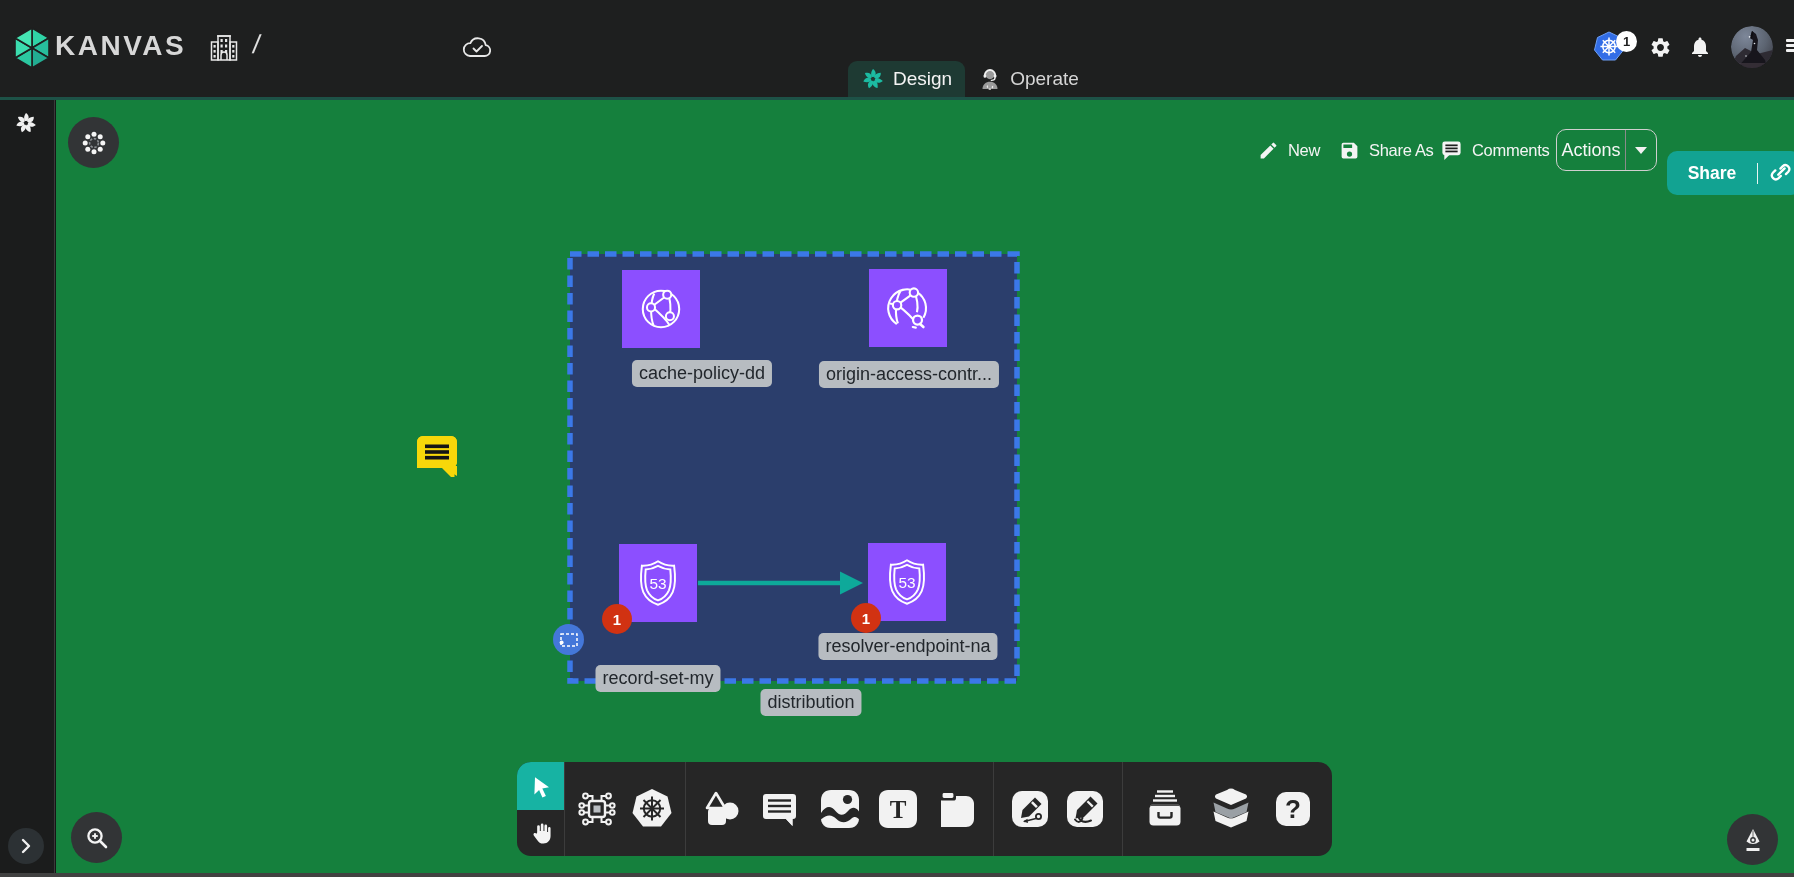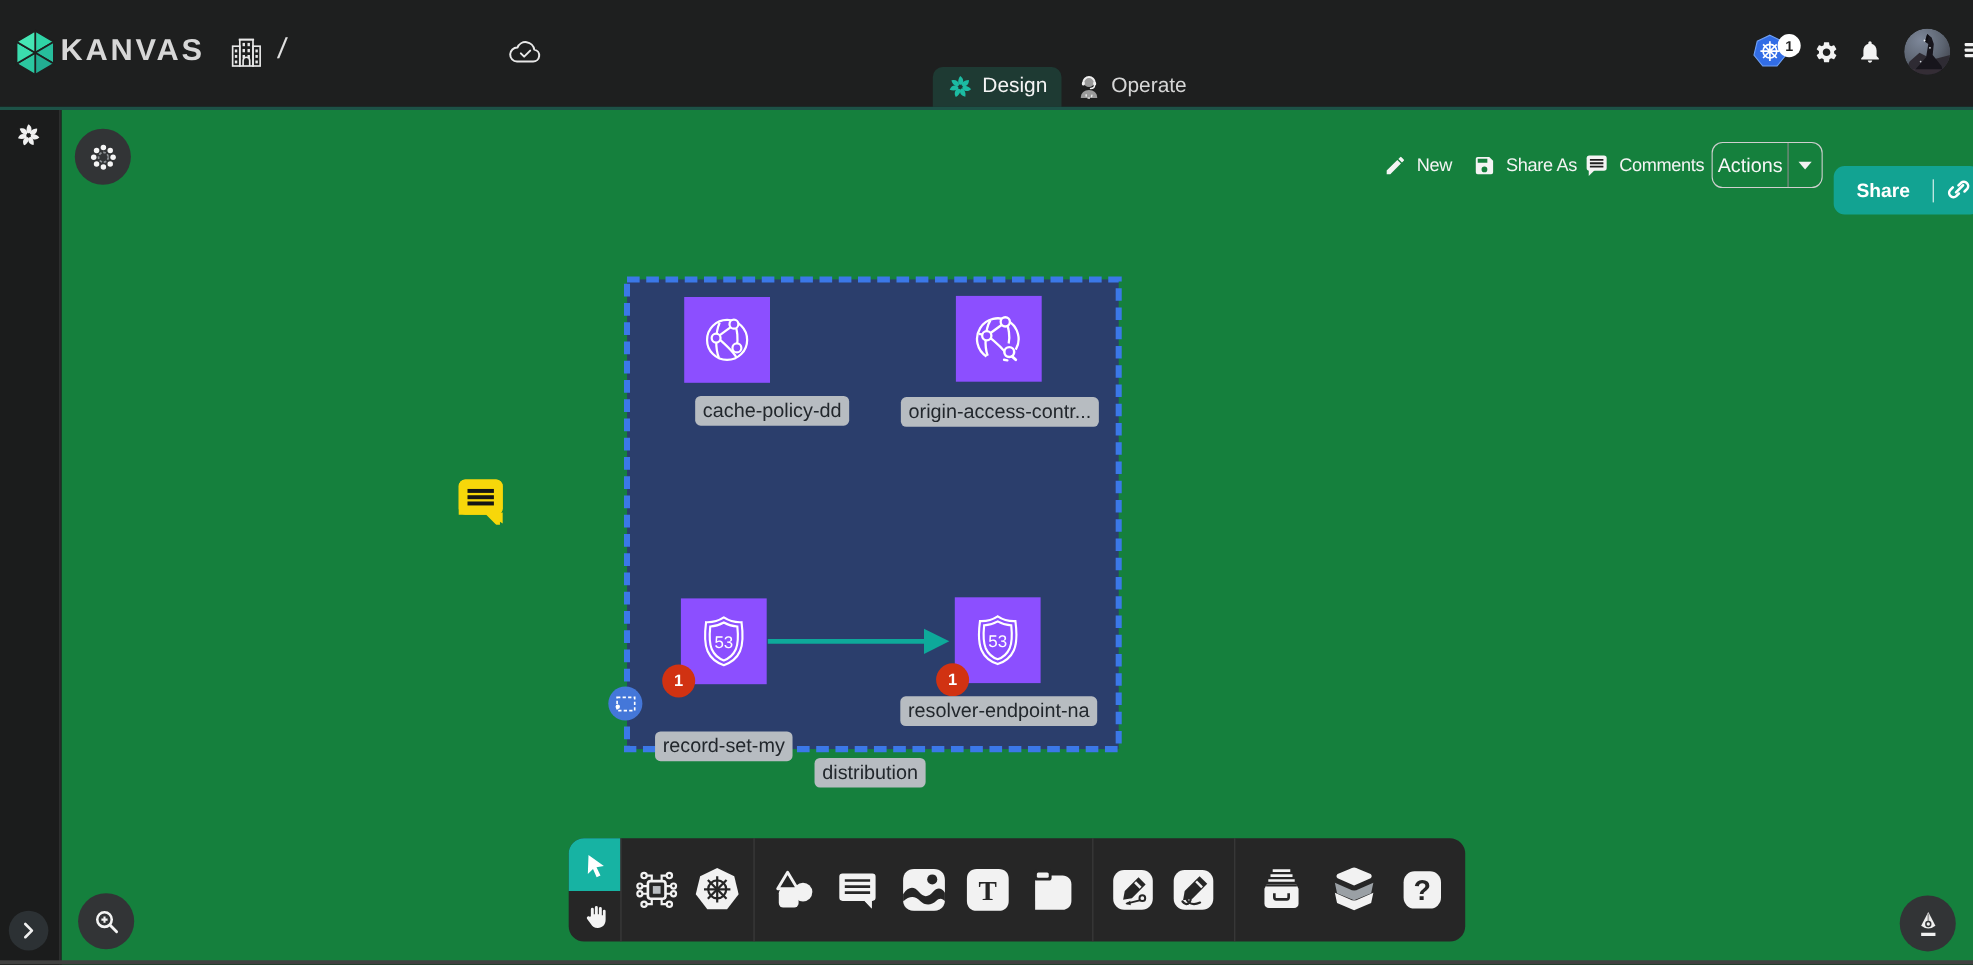--- a/index.html
+++ b/index.html
@@ -95,21 +95,21 @@
   .node-resolver { left:812px; top:443px; }
   .nlabel {
     position:absolute; transform:translateX(-50%);
     background:#b7bcc1; color:#22272c; font-size:18px; line-height:1;
     padding:4px 7px 5px; border-radius:5px; white-space:nowrap;
   }
   .nlabel-cache { left:606px; top:260px;margin-left:40px; }
   .nlabel-origin { left:853px; top:261px; }
   .nlabel-record { left:602px; top:533px;margin-top:32px; }
   .nlabel-resolver { left:852px; top:533px; }
-  .nlabel-group { left:735px; top:589px; }
+  .nlabel-group { left:755px; top:589px; }
   .nbadge {
     position:absolute; width:30px; height:30px; border-radius:50%;
     background:#d13212; color:#ffffff; font-size:15px; font-weight:700;
     display:flex; align-items:center; justify-content:center;
   }
   .nbadge-record { left:546px; top:504px; }
   .nbadge-resolver { left:795px; top:503px; }
   .group-chip { position:absolute; left:497px; top:524px; width:31px; height:31px; border-radius:50%; background:#4477d9;
     display:flex; align-items:center; justify-content:center; }
   .comment-marker { position:absolute; left:360px; top:335px; }

